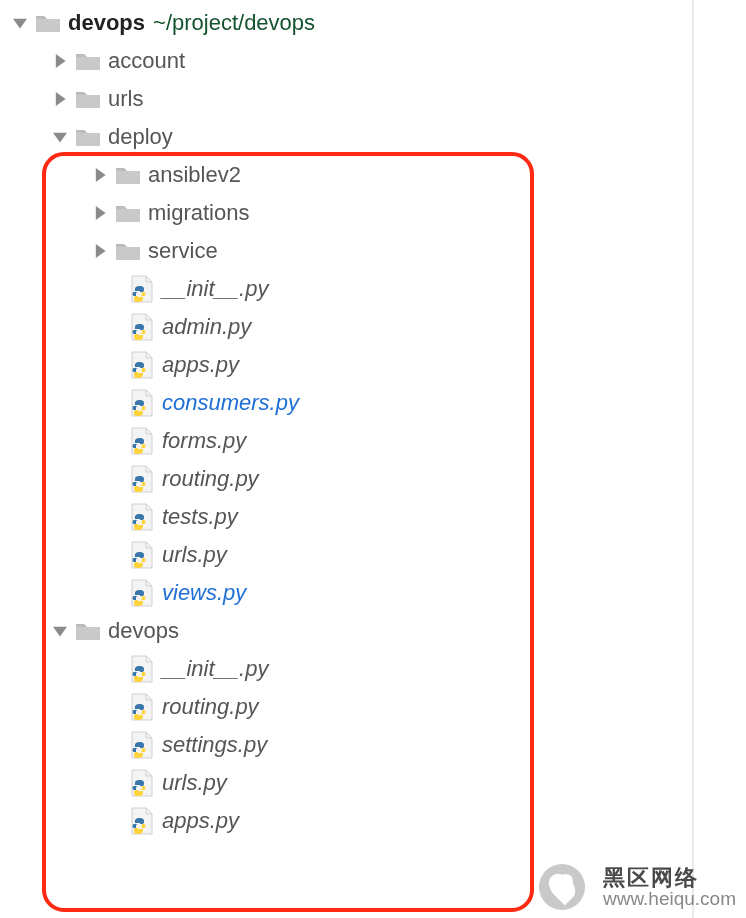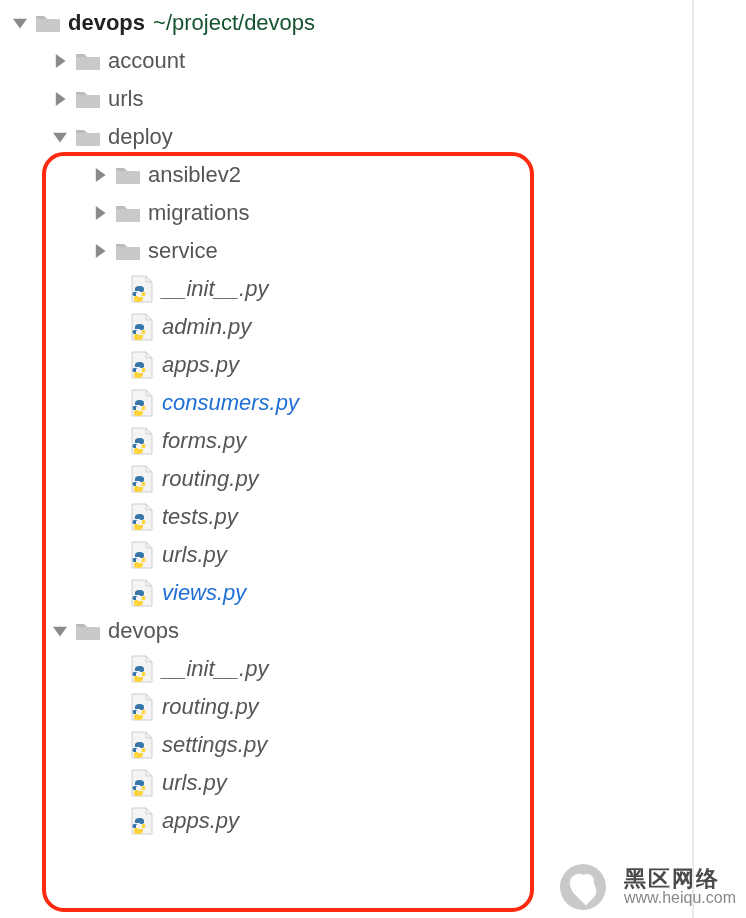--- a/index.html
+++ b/index.html
@@ -99,21 +99,21 @@
     width: 22px;
     height: 30px;
     background: #fff;
     border-radius: 50% 50% 50% 0;
     transform: rotate(-45deg);
     position:absolute;
     top:8px; left:12px;
   }
   .wm-text { display:flex; flex-direction:column; line-height:1.0; }
   .wm-cn { font-size: 22px; font-weight: 600; color:#4a4a4a; letter-spacing:2px;}
-  .wm-url { font-size: 16px; color:#888; }
+  .wm-url { font-size: 19px; color:#888; }
 
   .vline {
     position: absolute;
     right: 52px;
     top: 0;
     width: 2px;
     height: 918px;
     background: #e9e9e9;
   }
 </style>

